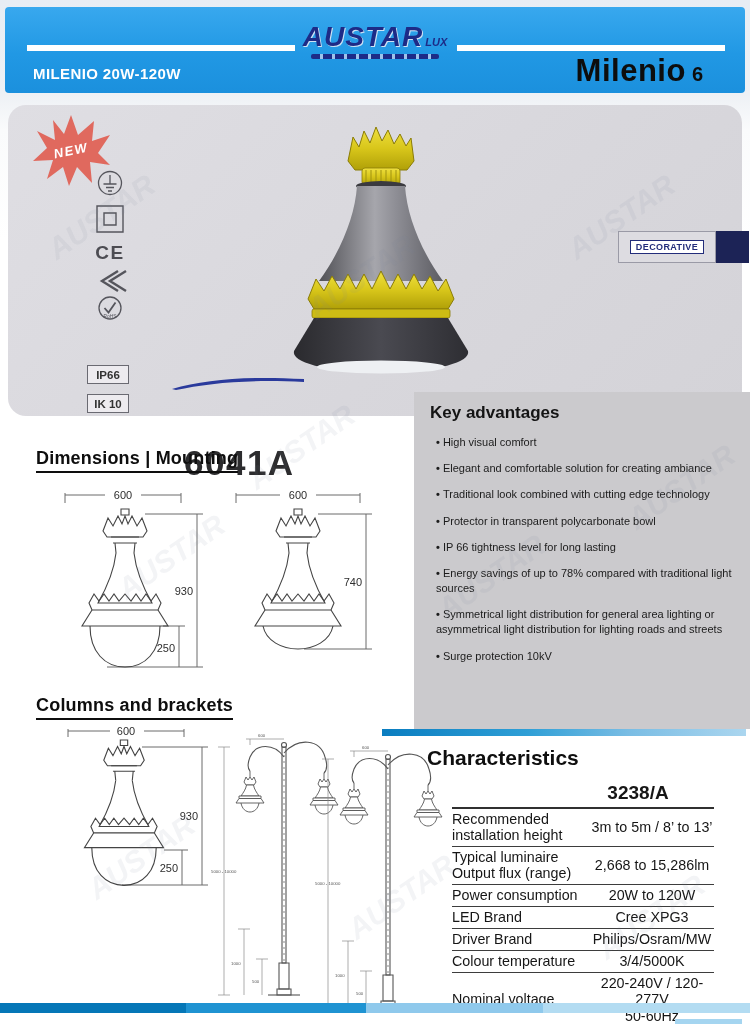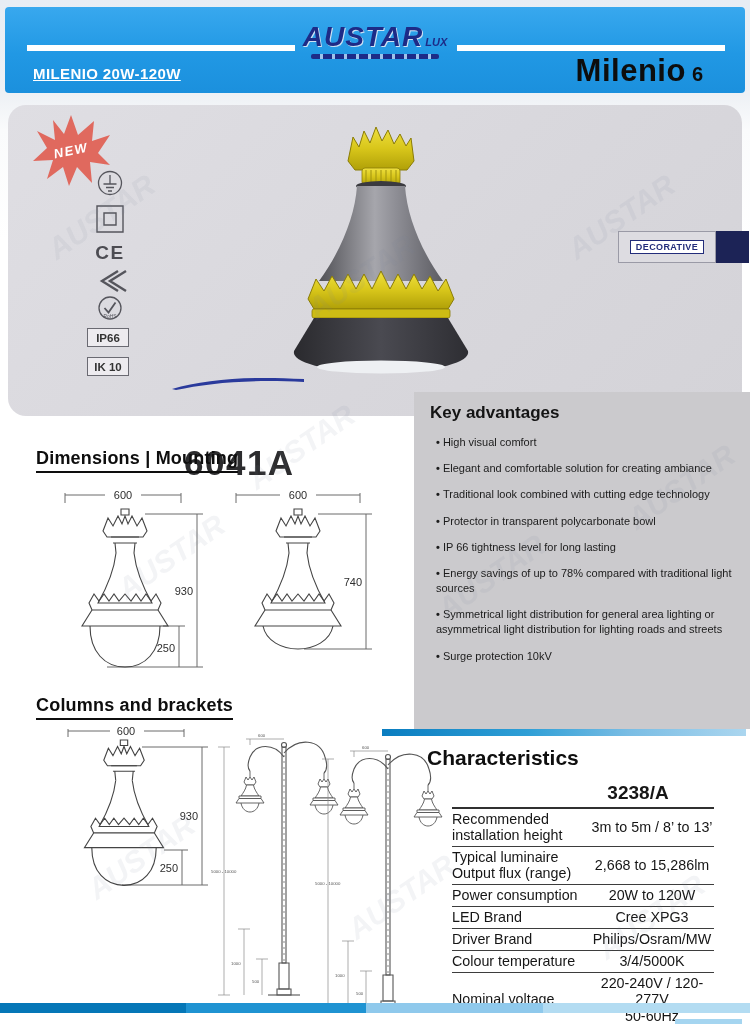--- a/index.html
+++ b/index.html
@@ -10,30 +10,30 @@
   
   #hdr{left:5px;top:7px;width:740px;height:86px;border-radius:4px;
        background:linear-gradient(180deg,#38a8ee 0,#2198e4 55%,#1b90dd 100%);}
   .wband{position:absolute;top:38px;height:6px;background:#fff;}
   #logo{position:absolute;left:0;right:0;top:14px;text-align:center;}
   .brand{font-style:italic;font-weight:900;font-size:28px;letter-spacing:1px;color:#1d2b87;
          text-shadow:1px 1px 0 #cfe2f4;}
   .brandlux{font-style:italic;font-weight:800;font-size:11px;color:#1d2b87;margin-left:2px;}
   #logoBar{width:128px;height:5px;margin:1px auto 0;background:
            repeating-linear-gradient(90deg,#1d2b87 0 9px,#9fc4ea 9px 12px);border-radius:2px;}
-  #prodline{position:absolute;left:28px;bottom:11px;color:#fff;font-weight:700;font-size:15px;letter-spacing:.4px;text-decoration:underline;}
+  #prodline{position:absolute;left:28px;bottom:11px;color:#fff;font-weight:700;font-size:15px;letter-spacing:.4px;}
   #series{position:absolute;right:42px;bottom:4px;color:#0d0d0d;}
   #series .big{font-size:31px;font-weight:800;letter-spacing:.5px;}
   #series .small{font-size:20px;font-weight:700;margin-left:6px;}
   
   #pbox{left:8px;top:105px;width:734px;height:311px;border-radius:18px;
         background:linear-gradient(135deg,#dfdee3 0,#d8d7dc 60%,#d4d3d8 100%);}
   .certcol{position:absolute;left:80px;width:44px;text-align:center;}
   .ratebox{position:absolute;left:79px;width:40px;height:17px;border:1.5px solid #6a6a72;background:#edebef;
-           font-size:11.5px;font-weight:700;color:#333;display:flex;align-items:center;justify-content:center;}
+           font-size:11.5px;font-weight:700;color:#333;display:flex;align-items:center;justify-content:center;margin-top:37px;}
   #model6041{position:absolute;left:176px;top:338px;font-size:35px;font-weight:800;color:#2c2c2e;letter-spacing:1.5px;}
   #decor{position:absolute;left:610px;top:126px;display:flex;align-items:stretch;height:32px;}
   #decorBox{width:96px;background:#dddce1;border:1px solid #9a9aa6;display:flex;align-items:center;justify-content:center;}
   #decorInner{background:#fff;border:1.2px solid #232d7a;padding:1px 5px;font-size:9px;font-weight:700;
               color:#232d7a;letter-spacing:.4px;}
   #decorSq{width:33px;background:#1c2356;}
   
   #kadv{left:382px;top:392px;width:364px;height:337px;background:#cbcacd;margin-left:32px;}
   #kadvTitle{padding:11px 0 0 16px;font-size:17px;font-weight:600;color:#141414;}
   #kadvList{padding:12px 14px 0 22px;}

